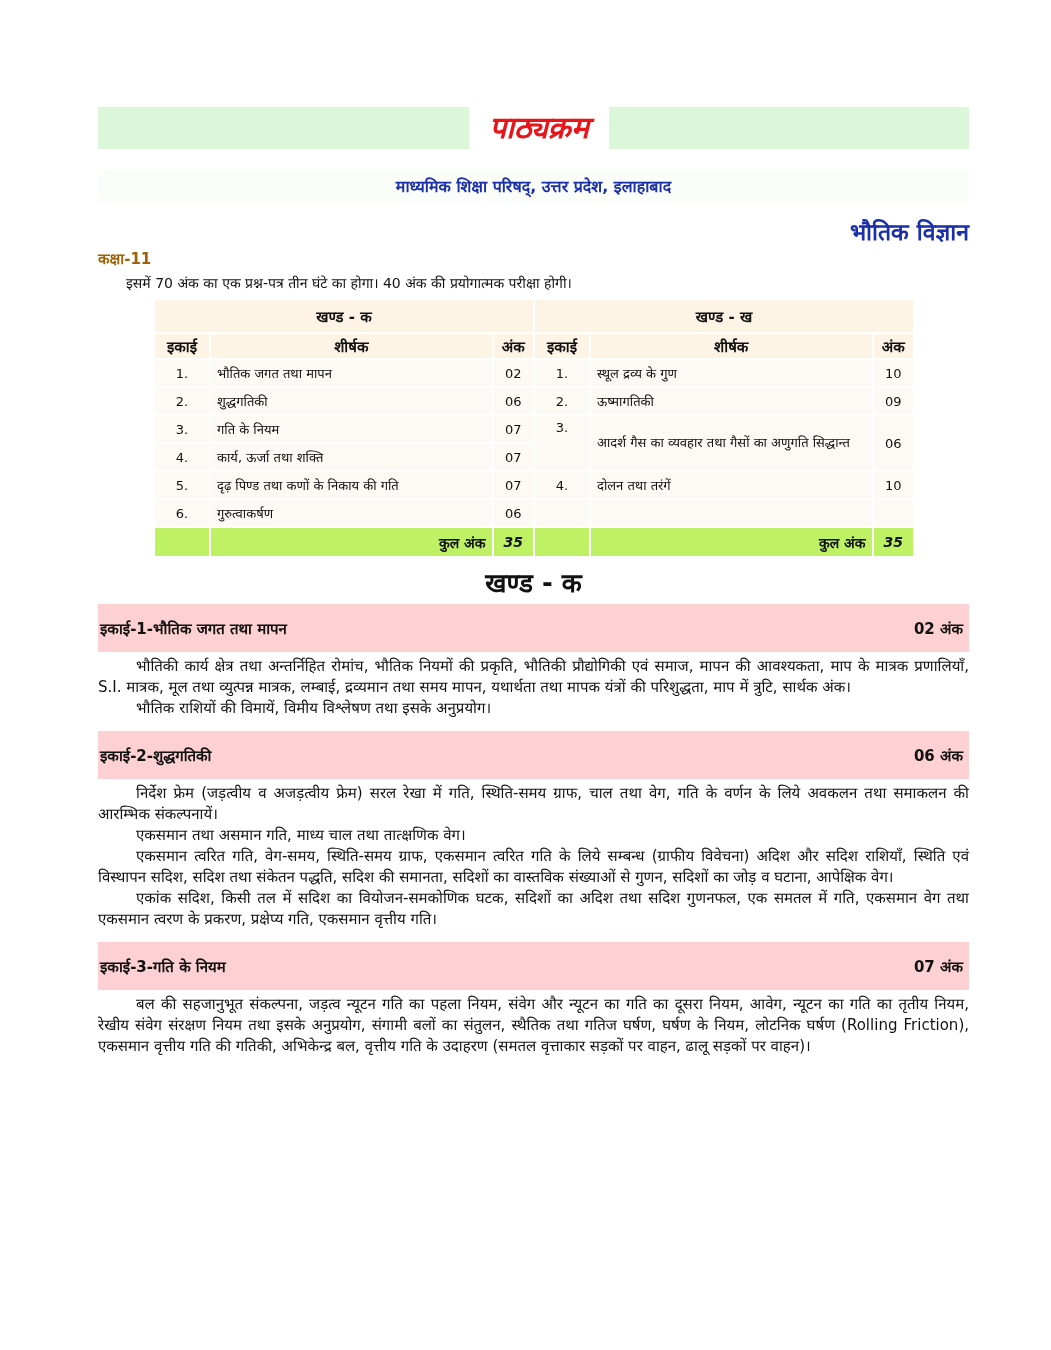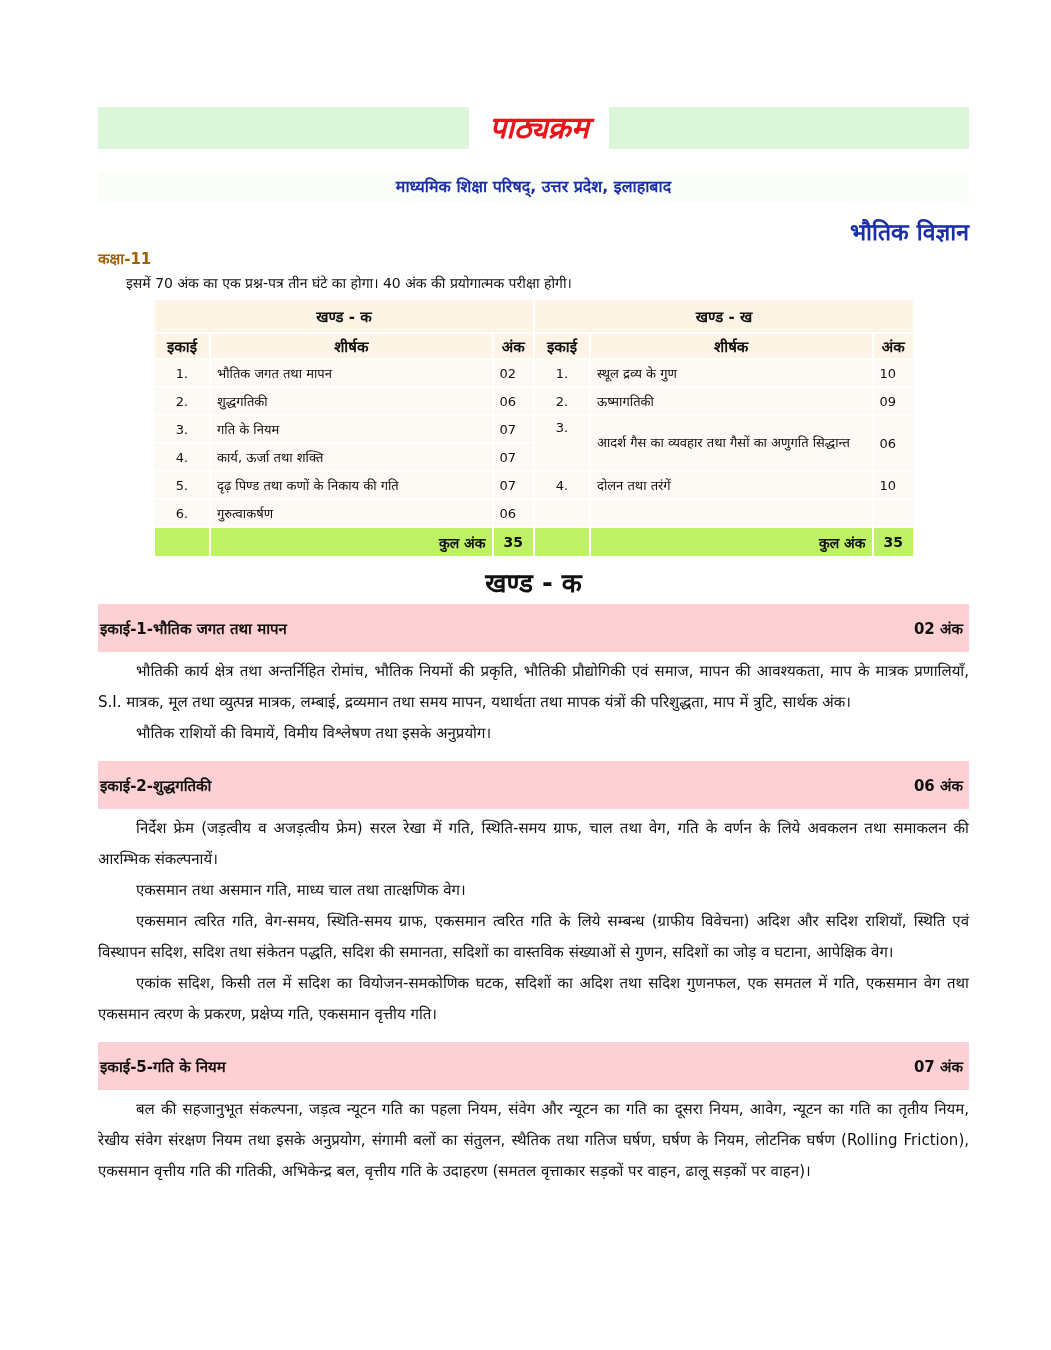--- a/index.html
+++ b/index.html
@@ -22,31 +22,31 @@
            line-height: 22px; margin-top: 2px; }
   .intro { font-size: 14px; line-height: 22px; margin-top: 2px; padding-left: 28px; }
 
   table.syl { margin-left: 55px; margin-top: 4px; border-collapse: separate; border-spacing: 2px;
               width: 762px; font-size: 13px; }
   table.syl td, table.syl th { padding: 0 6px; }
   .khand-head { background: #fdf4e6; height: 32px; font-weight: bold; font-size: 15px; text-align: center; }
   .col-head { background: #fdf4e6; height: 24px; font-weight: bold; font-size: 15px; }
   .row td { background: #fdf9f4; height: 26px; }
   .row td.num { text-align: center; }
-  .row td.marks { }
+  .row td.marks { text-align: center; }
   .total td { background: #bef264; height: 28px; font-weight: bold; font-size: 14px; }
   .total td.lbl { text-align: right; }
-  .total td.marks { text-align: center; }
+  .total td.marks { text-align: center; font-style: italic; }
 
   .section-title { text-align: center; font-size: 26px; font-weight: bold; margin-top: 8px;
                    line-height: 34px; }
 
   .unit-bar { background: #fdd0d3; height: 48px; display: flex; justify-content: space-between;
               align-items: center; padding: 0 6px 0 2px; font-weight: bold; font-size: 15px; }
-  .para { font-size: 15px; line-height: 31px; text-align: justify; text-indent: 38px;
+  .para { font-size: 15px; line-height: 21px; text-align: justify; text-indent: 38px;
           margin: 0; }
   .unit { margin-top: 8px; }
   .unit .body { padding-top: 4px; padding-bottom: 4px; }
 </style>
 </head>
 <body>
 
 <div class="page">
 
   <div class="title-band">
@@ -162,21 +162,21 @@
     <div class="body">
       <p class="para">निर्देश फ्रेम (जड़त्वीय व अजड़त्वीय फ्रेम) सरल रेखा में गति, स्थिति-समय ग्राफ, चाल तथा वेग, गति के वर्णन के लिये अवकलन तथा समाकलन की आरम्भिक संकल्पनायें।</p>
       <p class="para">एकसमान तथा असमान गति, माध्य चाल तथा तात्क्षणिक वेग।</p>
       <p class="para">एकसमान त्वरित गति, वेग-समय, स्थिति-समय ग्राफ, एकसमान त्वरित गति के लिये सम्बन्ध (ग्राफीय विवेचना) अदिश और सदिश राशियाँ, स्थिति एवं विस्थापन सदिश, सदिश तथा संकेतन पद्धति, सदिश की समानता, सदिशों का वास्तविक संख्याओं से गुणन, सदिशों का जोड़ व घटाना, आपेक्षिक वेग।</p>
       <p class="para">एकांक सदिश, किसी तल में सदिश का वियोजन-समकोणिक घटक, सदिशों का अदिश तथा सदिश गुणनफल, एक समतल में गति, एकसमान वेग तथा एकसमान त्वरण के प्रकरण, प्रक्षेप्य गति, एकसमान वृत्तीय गति।</p>
     </div>
   </div>
 
   <div class="unit">
     <div class="unit-bar">
-      <span>इकाई-5-गति के नियम</span>
+      <span>इकाई-3-गति के नियम</span>
       <span>07 अंक</span>
     </div>
     <div class="body">
       <p class="para">बल की सहजानुभूत संकल्पना, जड़त्व न्यूटन गति का पहला नियम, संवेग और न्यूटन का गति का दूसरा नियम, आवेग, न्यूटन का गति का तृतीय नियम, रेखीय संवेग संरक्षण नियम तथा इसके अनुप्रयोग, संगामी बलों का संतुलन, स्थैतिक तथा गतिज घर्षण, घर्षण के नियम, लोटनिक घर्षण (Rolling Friction), एकसमान वृत्तीय गति की गतिकी, अभिकेन्द्र बल, वृत्तीय गति के उदाहरण (समतल वृत्ताकार सड़कों पर वाहन, ढालू सड़कों पर वाहन)।</p>
     </div>
   </div>
 
 </div>
 
 </body></html>

